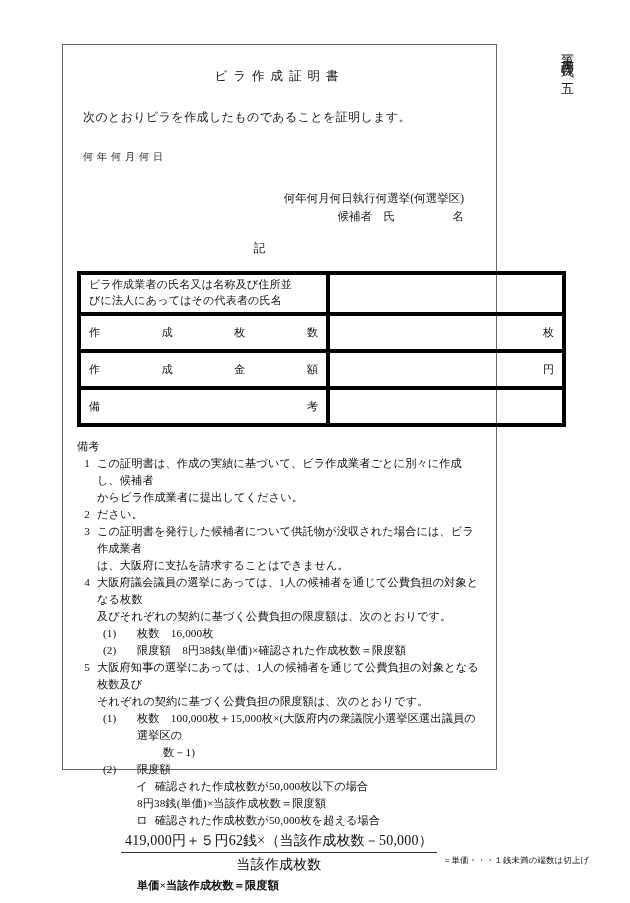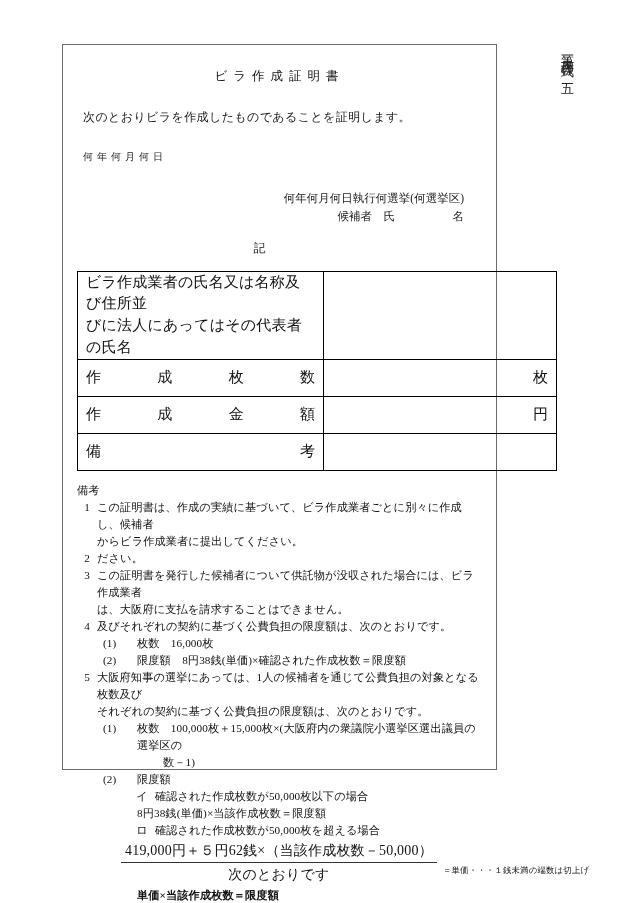--- a/index.html
+++ b/index.html
@@ -90,22 +90,22 @@
   }
 
   
   #form-table {
     margin: 14px auto 0 auto;
     border-collapse: collapse;
     width: 445px;
     table-layout: fixed;
   }
   #form-table td {
-    border: 1px solid #000000;
-    font-size: 15px;
+    border: 4px solid #000000;
+    font-size: 11px;
     vertical-align: middle;
     padding: 0 8px;
     color: #111;
     margin-top: 13px;
   }
   td.label-cell { width: 229px; }
   td.value-cell { width: 216px; text-align: right; }
 
   .row-tall { height: 41px; }
   .row-norm { height: 37px; }
@@ -292,20 +292,21 @@
         <div class="note-num">3</div>
         <div class="note-body">
           <div>この証明書を発行した候補者について供託物が没収された場合には、ビラ作成業者</div>
           <div>は、大阪府に支払を請求することはできません。</div>
         </div>
       </div>
 
       <div class="note-item">
         <div class="note-num">4</div>
         <div class="note-body">
+          <div>大阪府議会議員の選挙にあっては、1人の候補者を通じて公費負担の対象となる枚数</div>
           <div>及びそれぞれの契約に基づく公費負担の限度額は、次のとおりです。</div>
         </div>
       </div>
 
       <div class="sub-item">
         <div class="sub-num">(1)</div>
         <div class="sub-body">枚数　16,000枚</div>
       </div>
       <div class="sub-item">
         <div class="sub-num">(2)</div>
@@ -339,21 +340,21 @@
 
       <div class="sub-item indent-kana">
         <div class="sub-num kana">ロ</div>
         <div class="sub-body">確認された作成枚数が50,000枚を超える場合</div>
       </div>
 
       <div id="formula-row">
         <div class="fraction">
           <div class="numer">419,000円＋５円62銭×（当該作成枚数－50,000）</div>
           <div class="bar"></div>
-          <div class="denom">次のとおりです</div>
+          <div class="denom">当該作成枚数</div>
         </div>
         <div id="formula-tail">＝単価・・・１銭未満の端数は切上げ</div>
       </div>
 
       <div id="final-line">単価×当該作成枚数＝限度額</div>
     </div>
 
   </div>
 </div>
 

